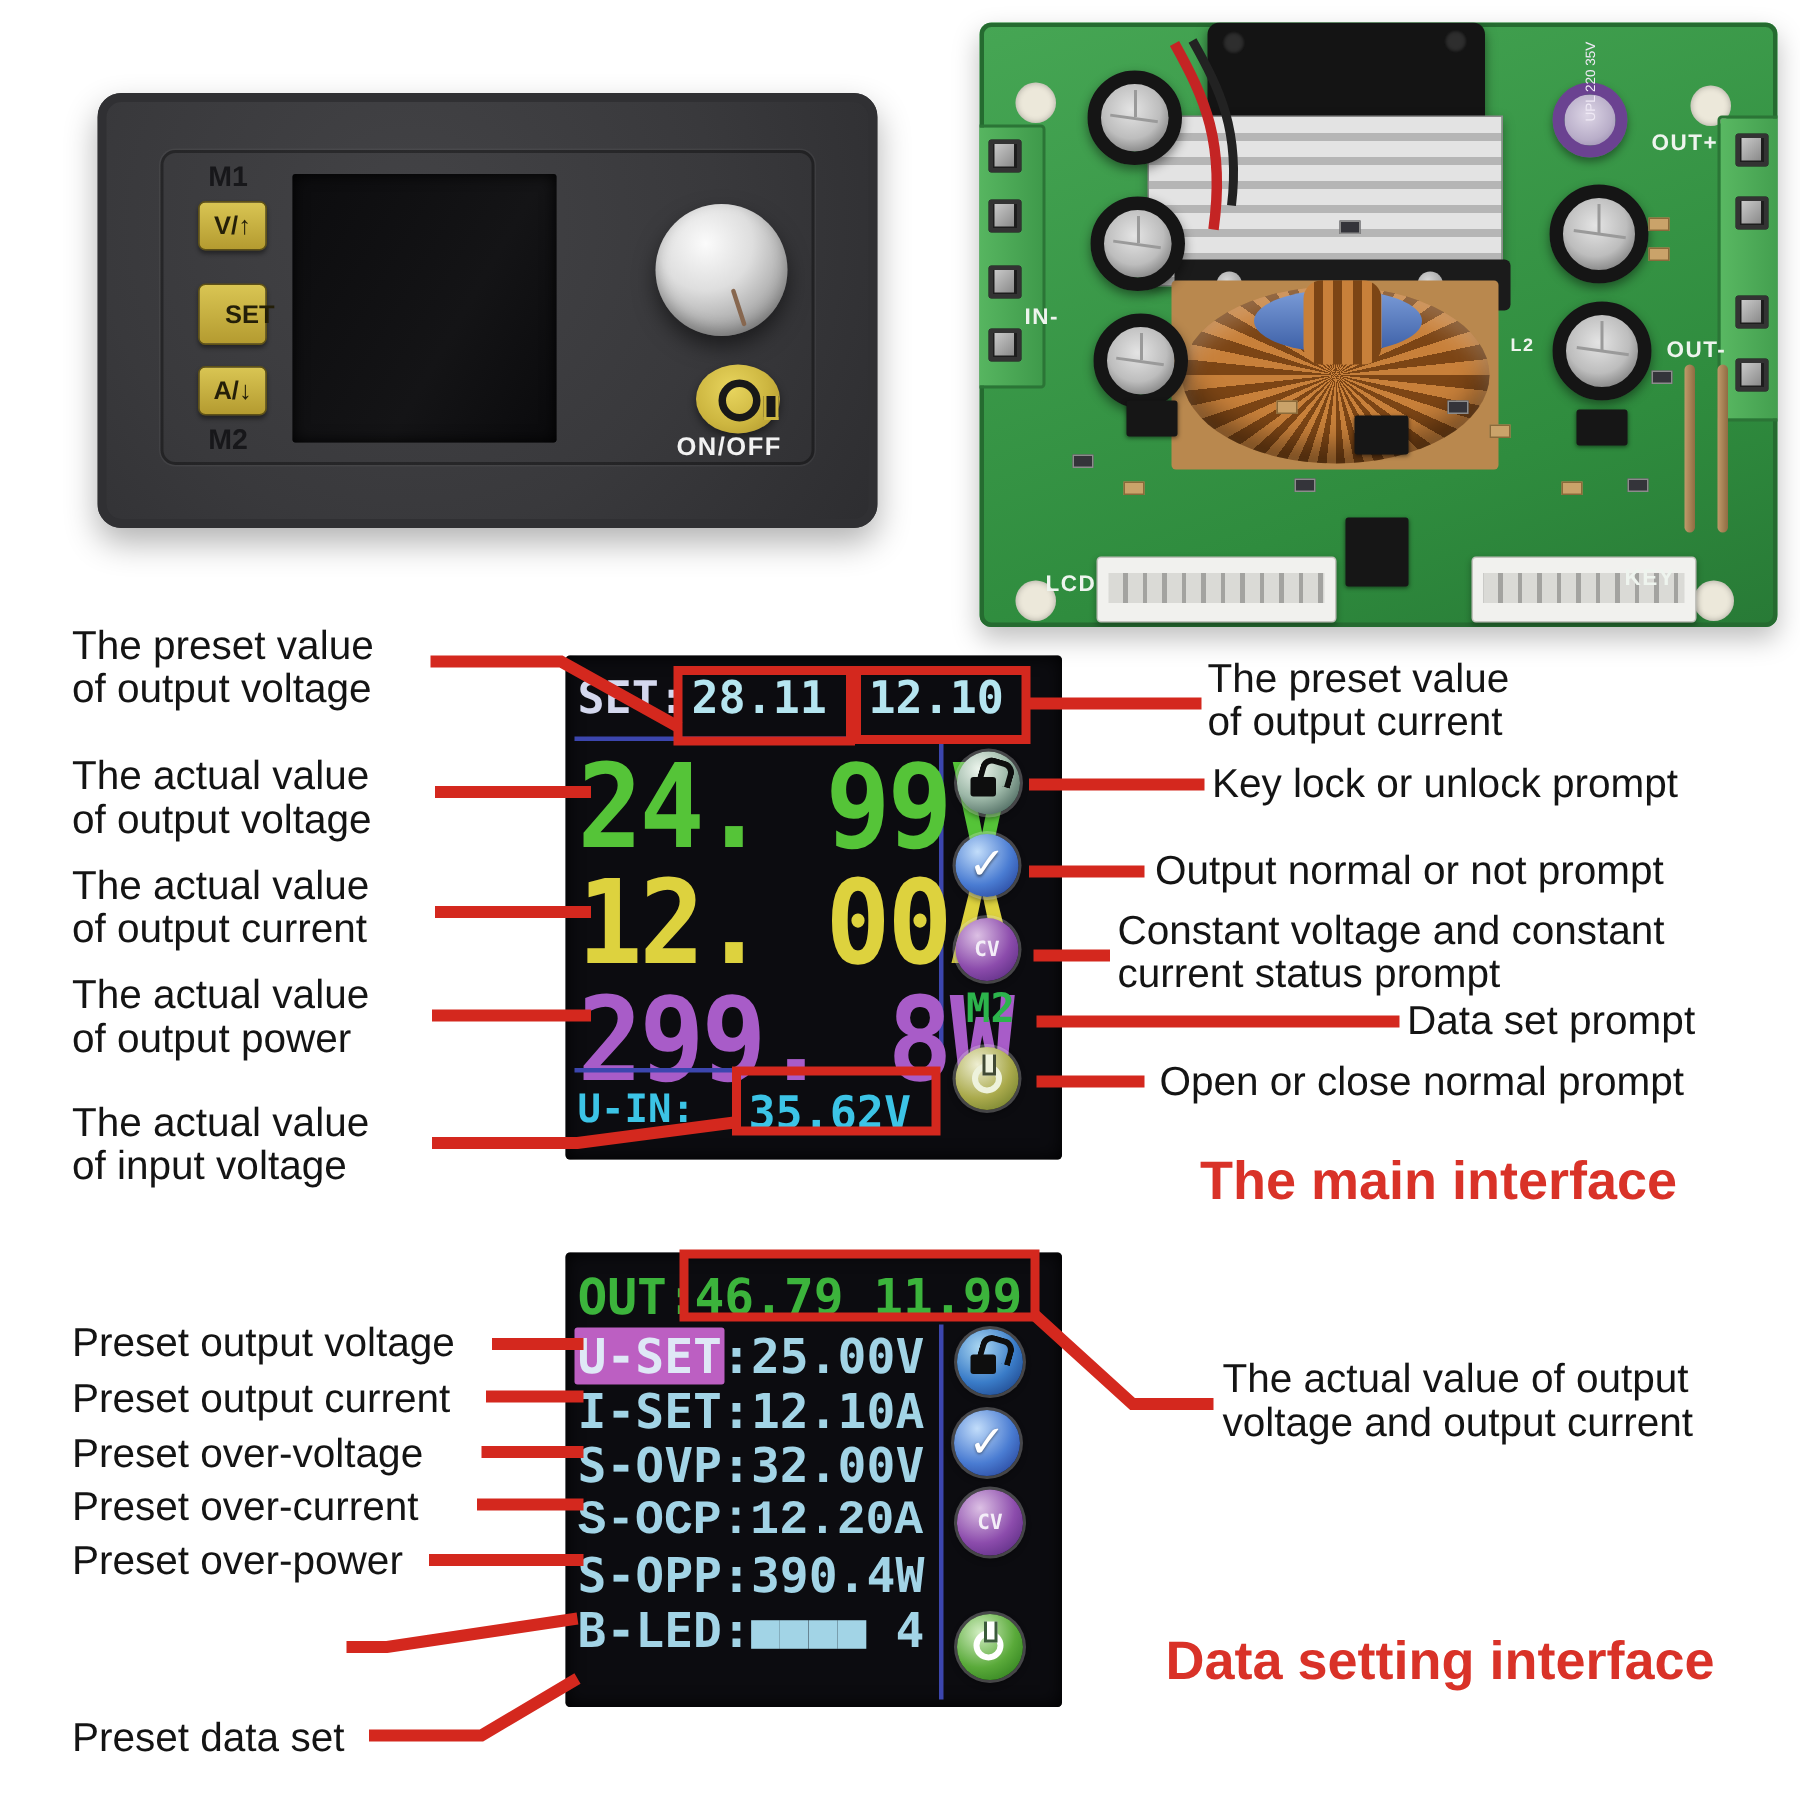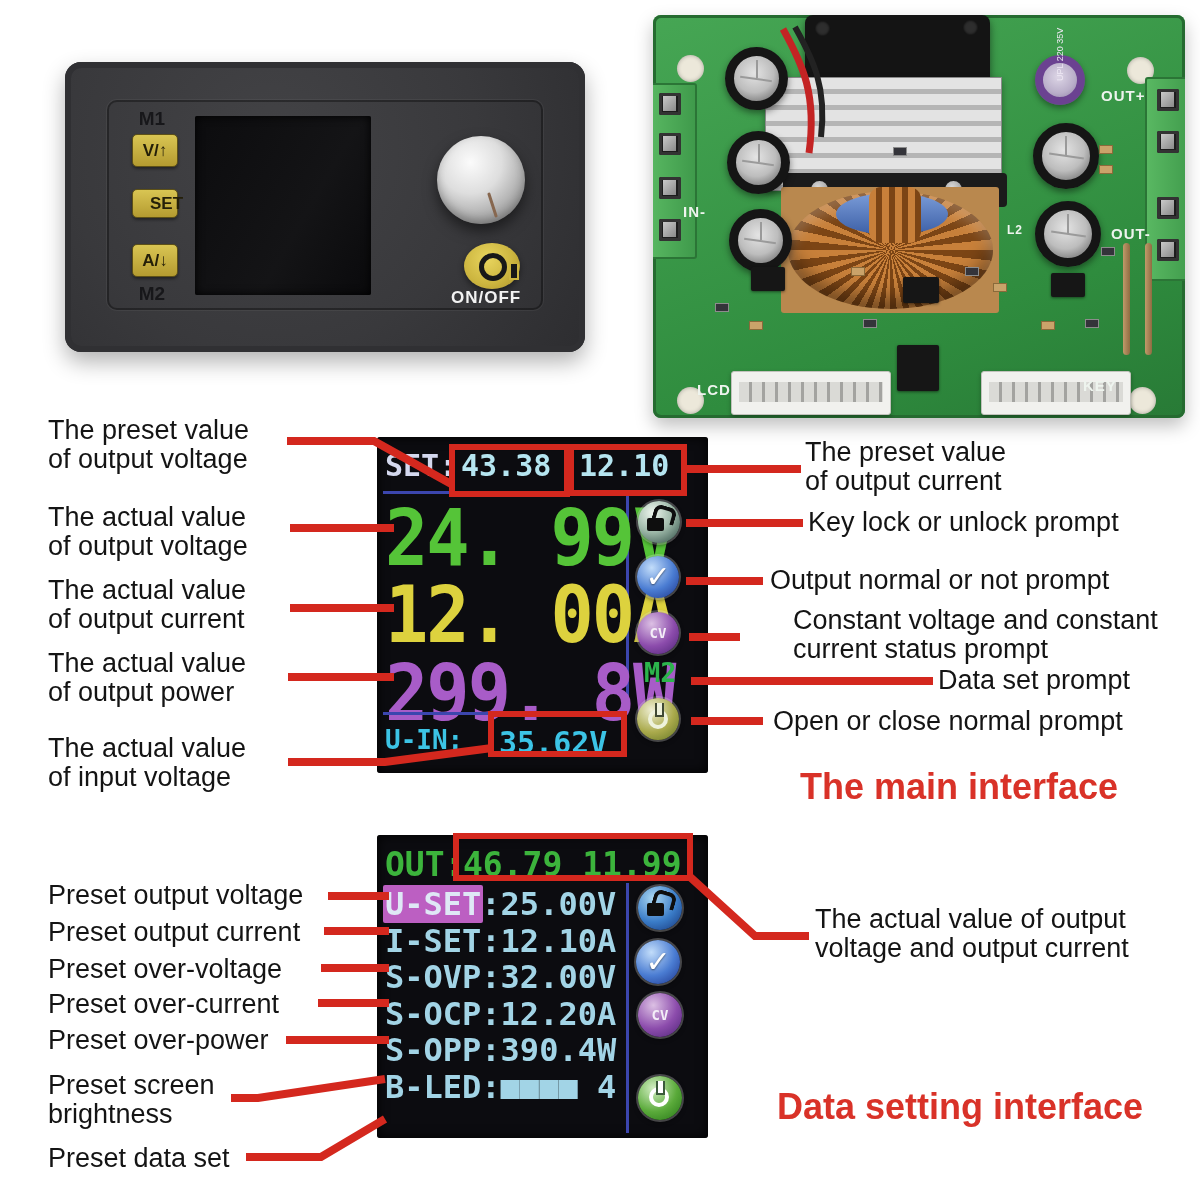--- a/index.html
+++ b/index.html
@@ -13,21 +13,21 @@
   .device-outline{position:absolute;left:42px;top:38px;right:42px;bottom:42px;border-radius:10px;
           border:2px solid rgba(0,0,0,.35);box-shadow:0 0 0 1px rgba(255,255,255,.05);}
   .mem-label{position:absolute;width:46px;text-align:center;color:#17171a;font-weight:bold;font-size:19px;}
   .m1{left:64px;top:46px;}
   .m2{left:64px;top:221px;}
   .dev-btn{position:absolute;left:67px;width:46px;height:33px;border-radius:5px;
           background:linear-gradient(180deg,#d9c553,#b49b30);border:1px solid #5e5116;
           color:#241f08;font-weight:bold;font-size:17px;display:flex;align-items:center;justify-content:center;
           box-shadow:0 2px 3px rgba(0,0,0,.4);padding:0;font-family:"Liberation Sans",sans-serif;}
   .btn-v{top:72px;}
-  .btn-set{top:127px;height:29px;padding-left:23px;}
+  .btn-set{top:127px;height:41px;padding-left:23px;}
   .btn-a{top:182px;}
   .dev-lcd{position:absolute;left:130px;top:54px;width:176px;height:179px;background:
           linear-gradient(120deg,#0c0c0e,#141416 60%,#0a0a0c);border-radius:2px;
           box-shadow:inset 0 0 10px #000;}
   .knob{position:absolute;left:372px;top:74px;width:88px;height:88px;border-radius:50%;
           background:radial-gradient(circle at 38% 30%, #fbfbfb, #dedede 38%, #ababab 68%, #7d7d7d 100%);
           box-shadow:0 7px 14px rgba(0,0,0,.5), inset 0 -4px 9px rgba(0,0,0,.25);}
   .knob-mark{position:absolute;left:54px;top:56px;width:3px;height:26px;background:#87674f;
           transform:rotate(-18deg);border-radius:2px;}
   .onoff{position:absolute;left:399px;top:181px;width:56px;height:46px;border-radius:50%;
@@ -240,21 +240,21 @@
     <div class="pcb-label" style="left:30px;top:188px;">IN-</div>
     <div class="pcb-label" style="left:448px;top:72px;">OUT+</div>
     <div class="pcb-label" style="left:458px;top:210px;">OUT-</div>
     <div class="pcb-label" style="left:44px;top:366px;">LCD</div>
     <div class="pcb-label" style="left:430px;top:362px;">KEY</div>
     <div class="pcb-label small" style="left:354px;top:208px;">L2</div>
   </div>
 
   <div class="screen screen-main">
     <div class="s-abs" style="left:8px;top:11px;font-size:30px;color:#d4d8ee;">SET:</div>
-    <div class="s-abs" style="left:84px;top:11px;font-size:30px;color:#b5e5f0;">43.38</div>
+    <div class="s-abs" style="left:84px;top:11px;font-size:30px;color:#b5e5f0;">28.11</div>
     <div class="s-abs" style="left:202px;top:11px;font-size:30px;color:#b5e5f0;">12.10</div>
     <div class="hline" style="left:6px;top:54px;width:240px;"></div>
     <div class="vline" style="left:249px;top:57px;height:216px;"></div>
 
     <div class="s-abs big" style="left:8px;top:62px;color:#55c438;">24. 99V</div>
     <div class="s-abs big" style="left:8px;top:139px;color:#ddd23e;">12. 00A</div>
     <div class="s-abs big" style="left:8px;top:217px;color:#a85cc8;">299. 8W</div>
 
     <div class="hline" style="left:6px;top:275px;width:240px;"></div>
     <div class="s-abs" style="left:8px;top:288px;font-size:26px;color:#3cc4e6;">U-IN:</div>
@@ -301,40 +301,40 @@
   <div class="callout" style="left:805px;top:438px;">
     <div>The preset value</div>
       <div>of output current</div>
   </div>
   <div class="callout" style="left:808px;top:508px;">
     <div>Key lock or unlock prompt</div>
   </div>
   <div class="callout" style="left:770px;top:566px;">
     <div>Output normal or not prompt</div>
   </div>
-  <div class="callout" style="left:745px;top:606px;margin-left:48px;">
+  <div class="callout" style="left:745px;top:606px;">
     <div>Constant voltage and constant</div>
       <div>current status prompt</div>
   </div>
   <div class="callout" style="left:938px;top:666px;">
     <div>Data set prompt</div>
   </div>
   <div class="callout" style="left:773px;top:707px;">
     <div>Open or close normal prompt</div>
   </div>
   <div class="fig-title" style="left:800px;top:766px;">The main interface</div>
 
   <div class="screen screen-data">
     <div class="s-abs" style="left:8px;top:10px;font-size:33px;color:#3cb43c;">OUT:</div>
     <div class="s-abs" style="left:86px;top:10px;font-size:33px;color:#3cb43c;">46.79 11.99</div>
 
     <div class="s-abs" style="left:8px;top:50px;font-size:32px;color:#a2d4e6;"><span class="row-hl">U-SET</span><span>:25.00V</span></div>
     <div class="s-abs" style="left:8px;top:87px;font-size:32px;color:#a2d4e6;"><span>I-SET</span><span>:12.10A</span></div>
     <div class="s-abs" style="left:8px;top:123px;font-size:32px;color:#a2d4e6;"><span>S-OVP</span><span>:32.00V</span></div>
-    <div class="s-abs" style="left:8px;top:160px;font-size:32px;color:#a2d4e6;"><span>S-OCP</span><span>:12.20A</span></div>
+    <div class="s-abs" style="left:8px;top:160px;font-size:32px;color:#a2d4e6;font-family:Liberation Mono, monospace;"><span>S-OCP</span><span>:12.20A</span></div>
     <div class="s-abs" style="left:8px;top:196px;font-size:32px;color:#a2d4e6;"><span>S-OPP</span><span>:390.4W</span></div>
     <div class="s-abs" style="left:8px;top:233px;font-size:32px;color:#a2d4e6;"><span>B-LED</span><span>:■■■■ 4</span></div>
 
     <div class="vline" style="left:249px;top:48px;height:250px;"></div>
 
     <div class="icon icon-lock-data" style="left:261px;top:51px;width:44px;height:44px;">
       <div class="lock-shackle"></div>
         <div class="lock-body"></div>
     </div>
     <div class="icon icon-check" style="left:259px;top:105px;width:44px;height:44px;">
@@ -357,24 +357,20 @@
     </div>
   <div class="callout" style="left:48px;top:955px;">
       <div>Preset over-voltage</div>
     </div>
   <div class="callout" style="left:48px;top:1026px;">
       <div>Preset over-power</div>
     </div>
   <div class="callout" style="left:48px;top:990px;">
       <div>Preset over-current</div>
     </div>
-  <div class="callout" style="left:48px;top:1071px;">
-    <div>Preset screen</div>
-      <div>brightness</div>
-  </div>
   <div class="callout" style="left:48px;top:1144px;">
       <div>Preset data set</div>
     </div>
 
   <div class="callout" style="left:815px;top:905px;">
     <div>The actual value of output</div>
       <div>voltage and output current</div>
   </div>
   <div class="fig-title" style="left:777px;top:1086px;">Data setting interface</div>
 

